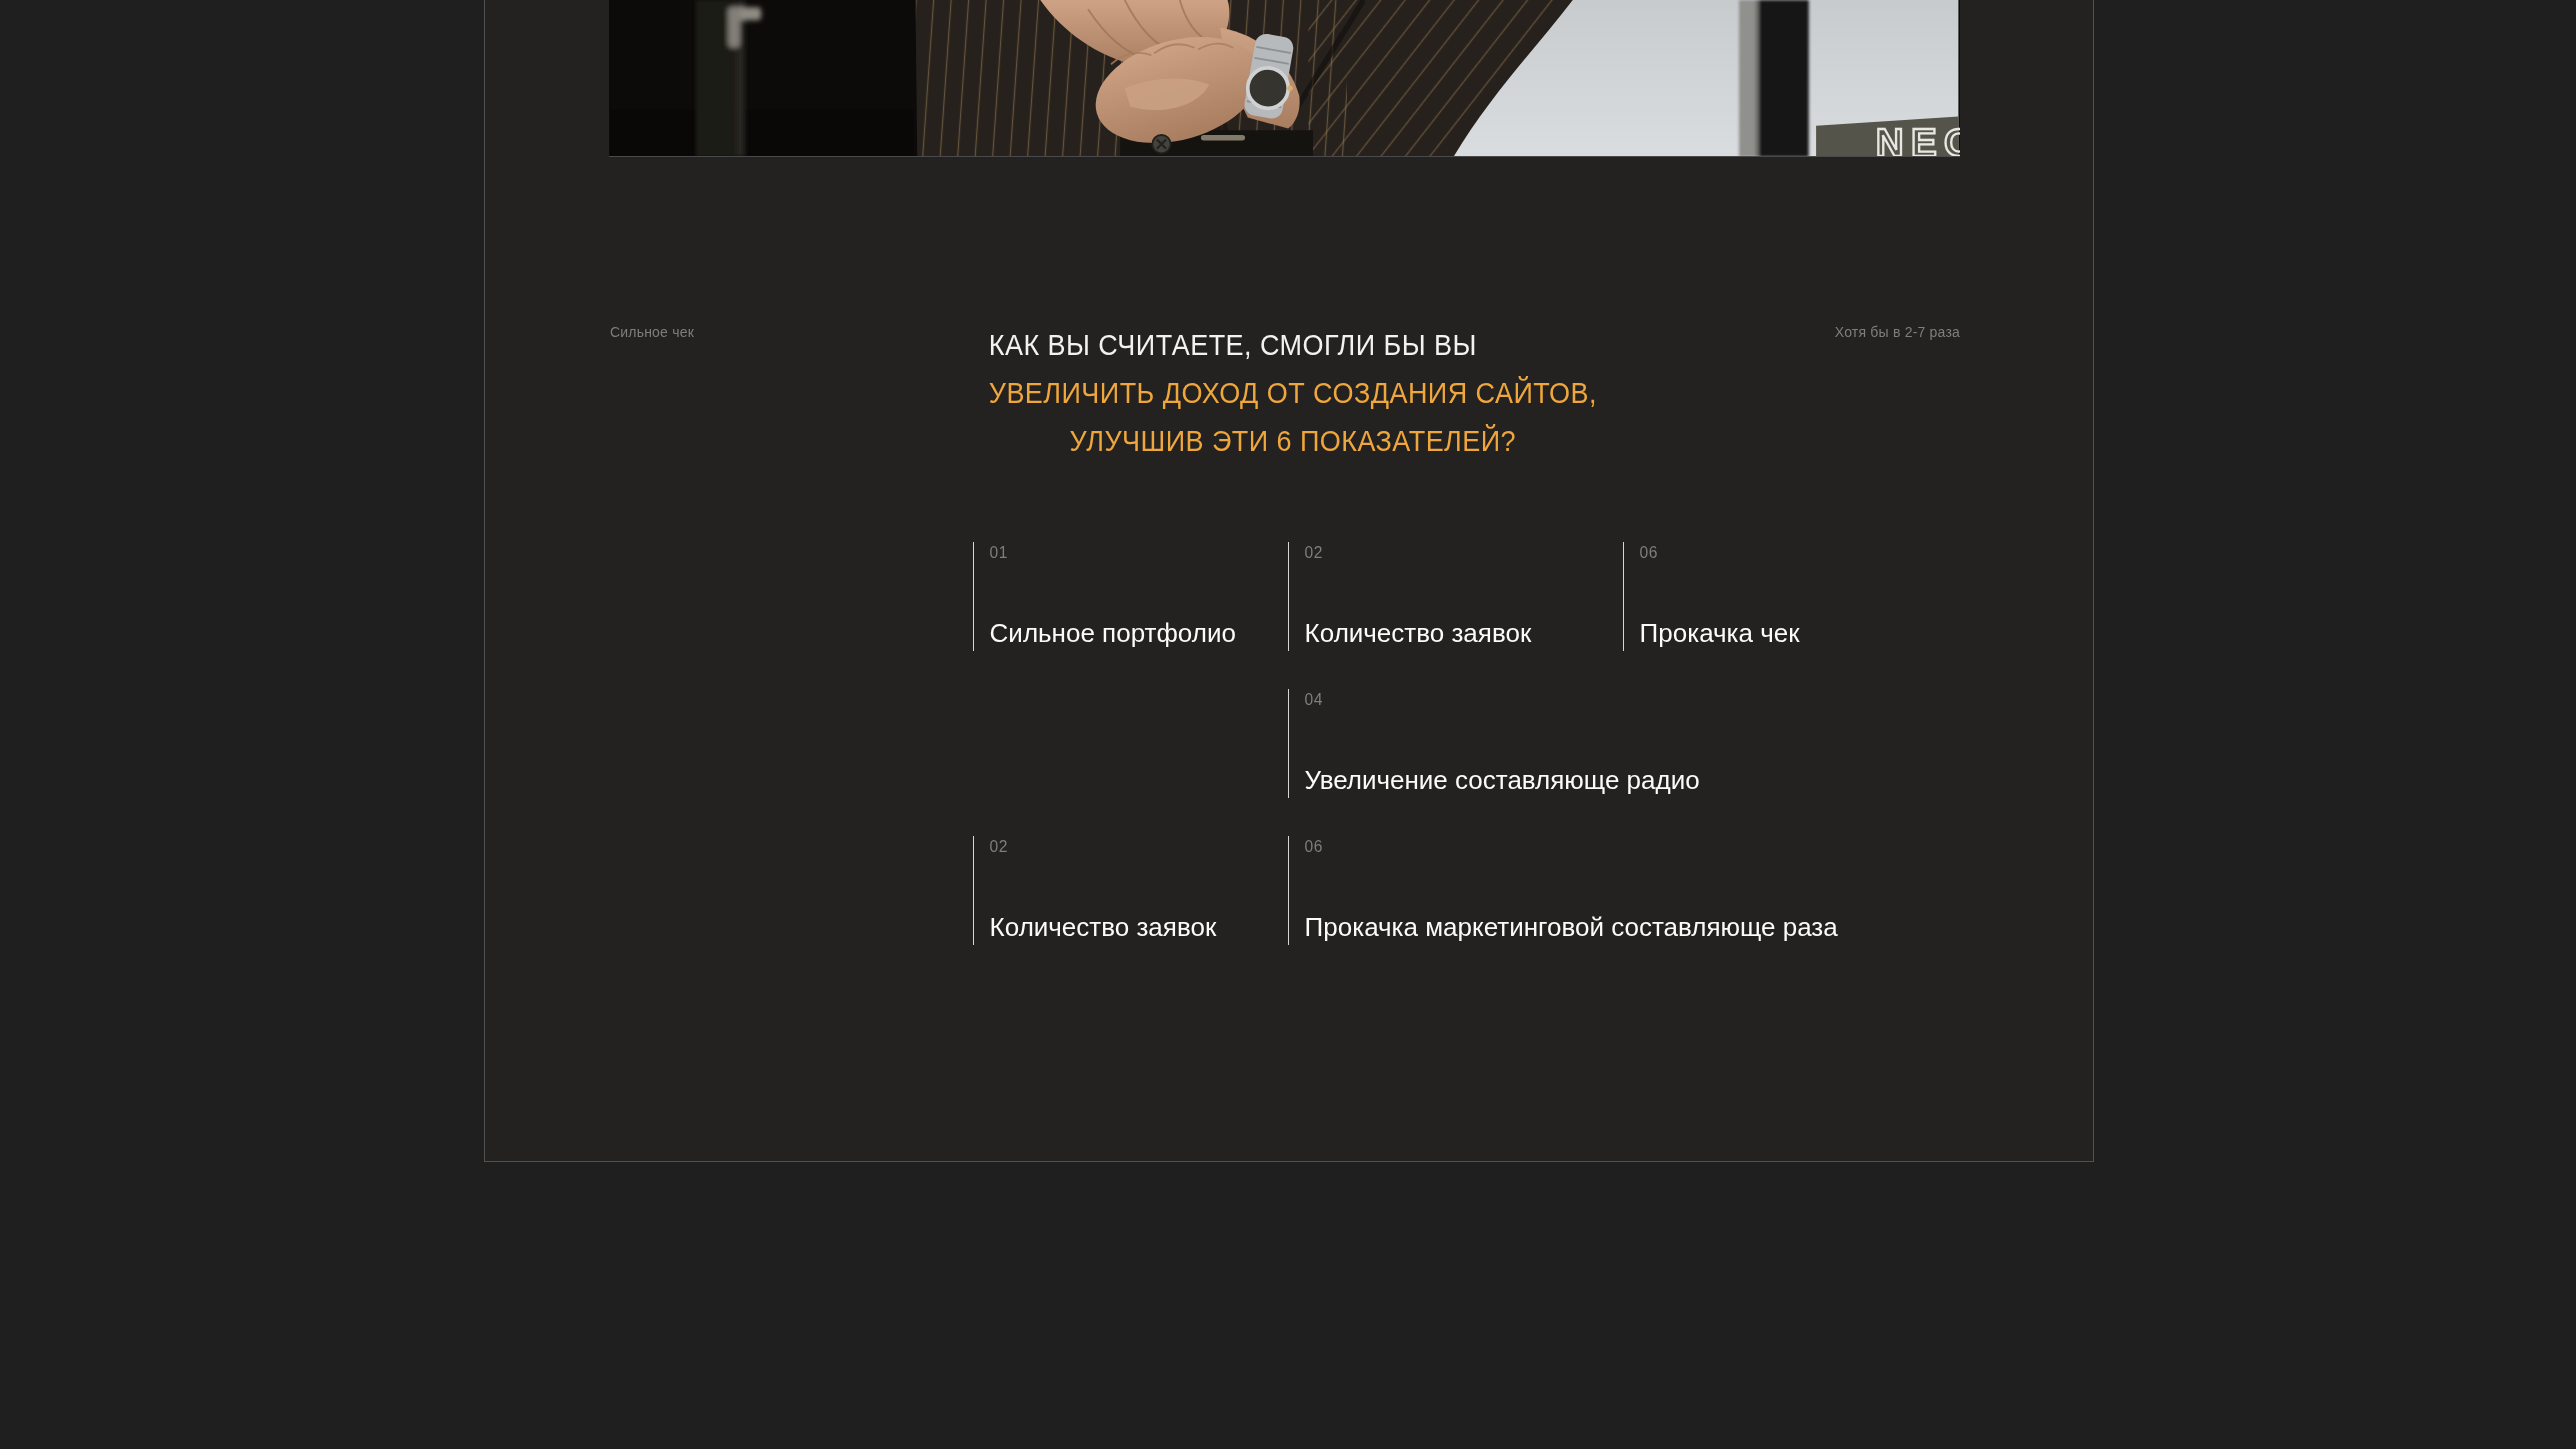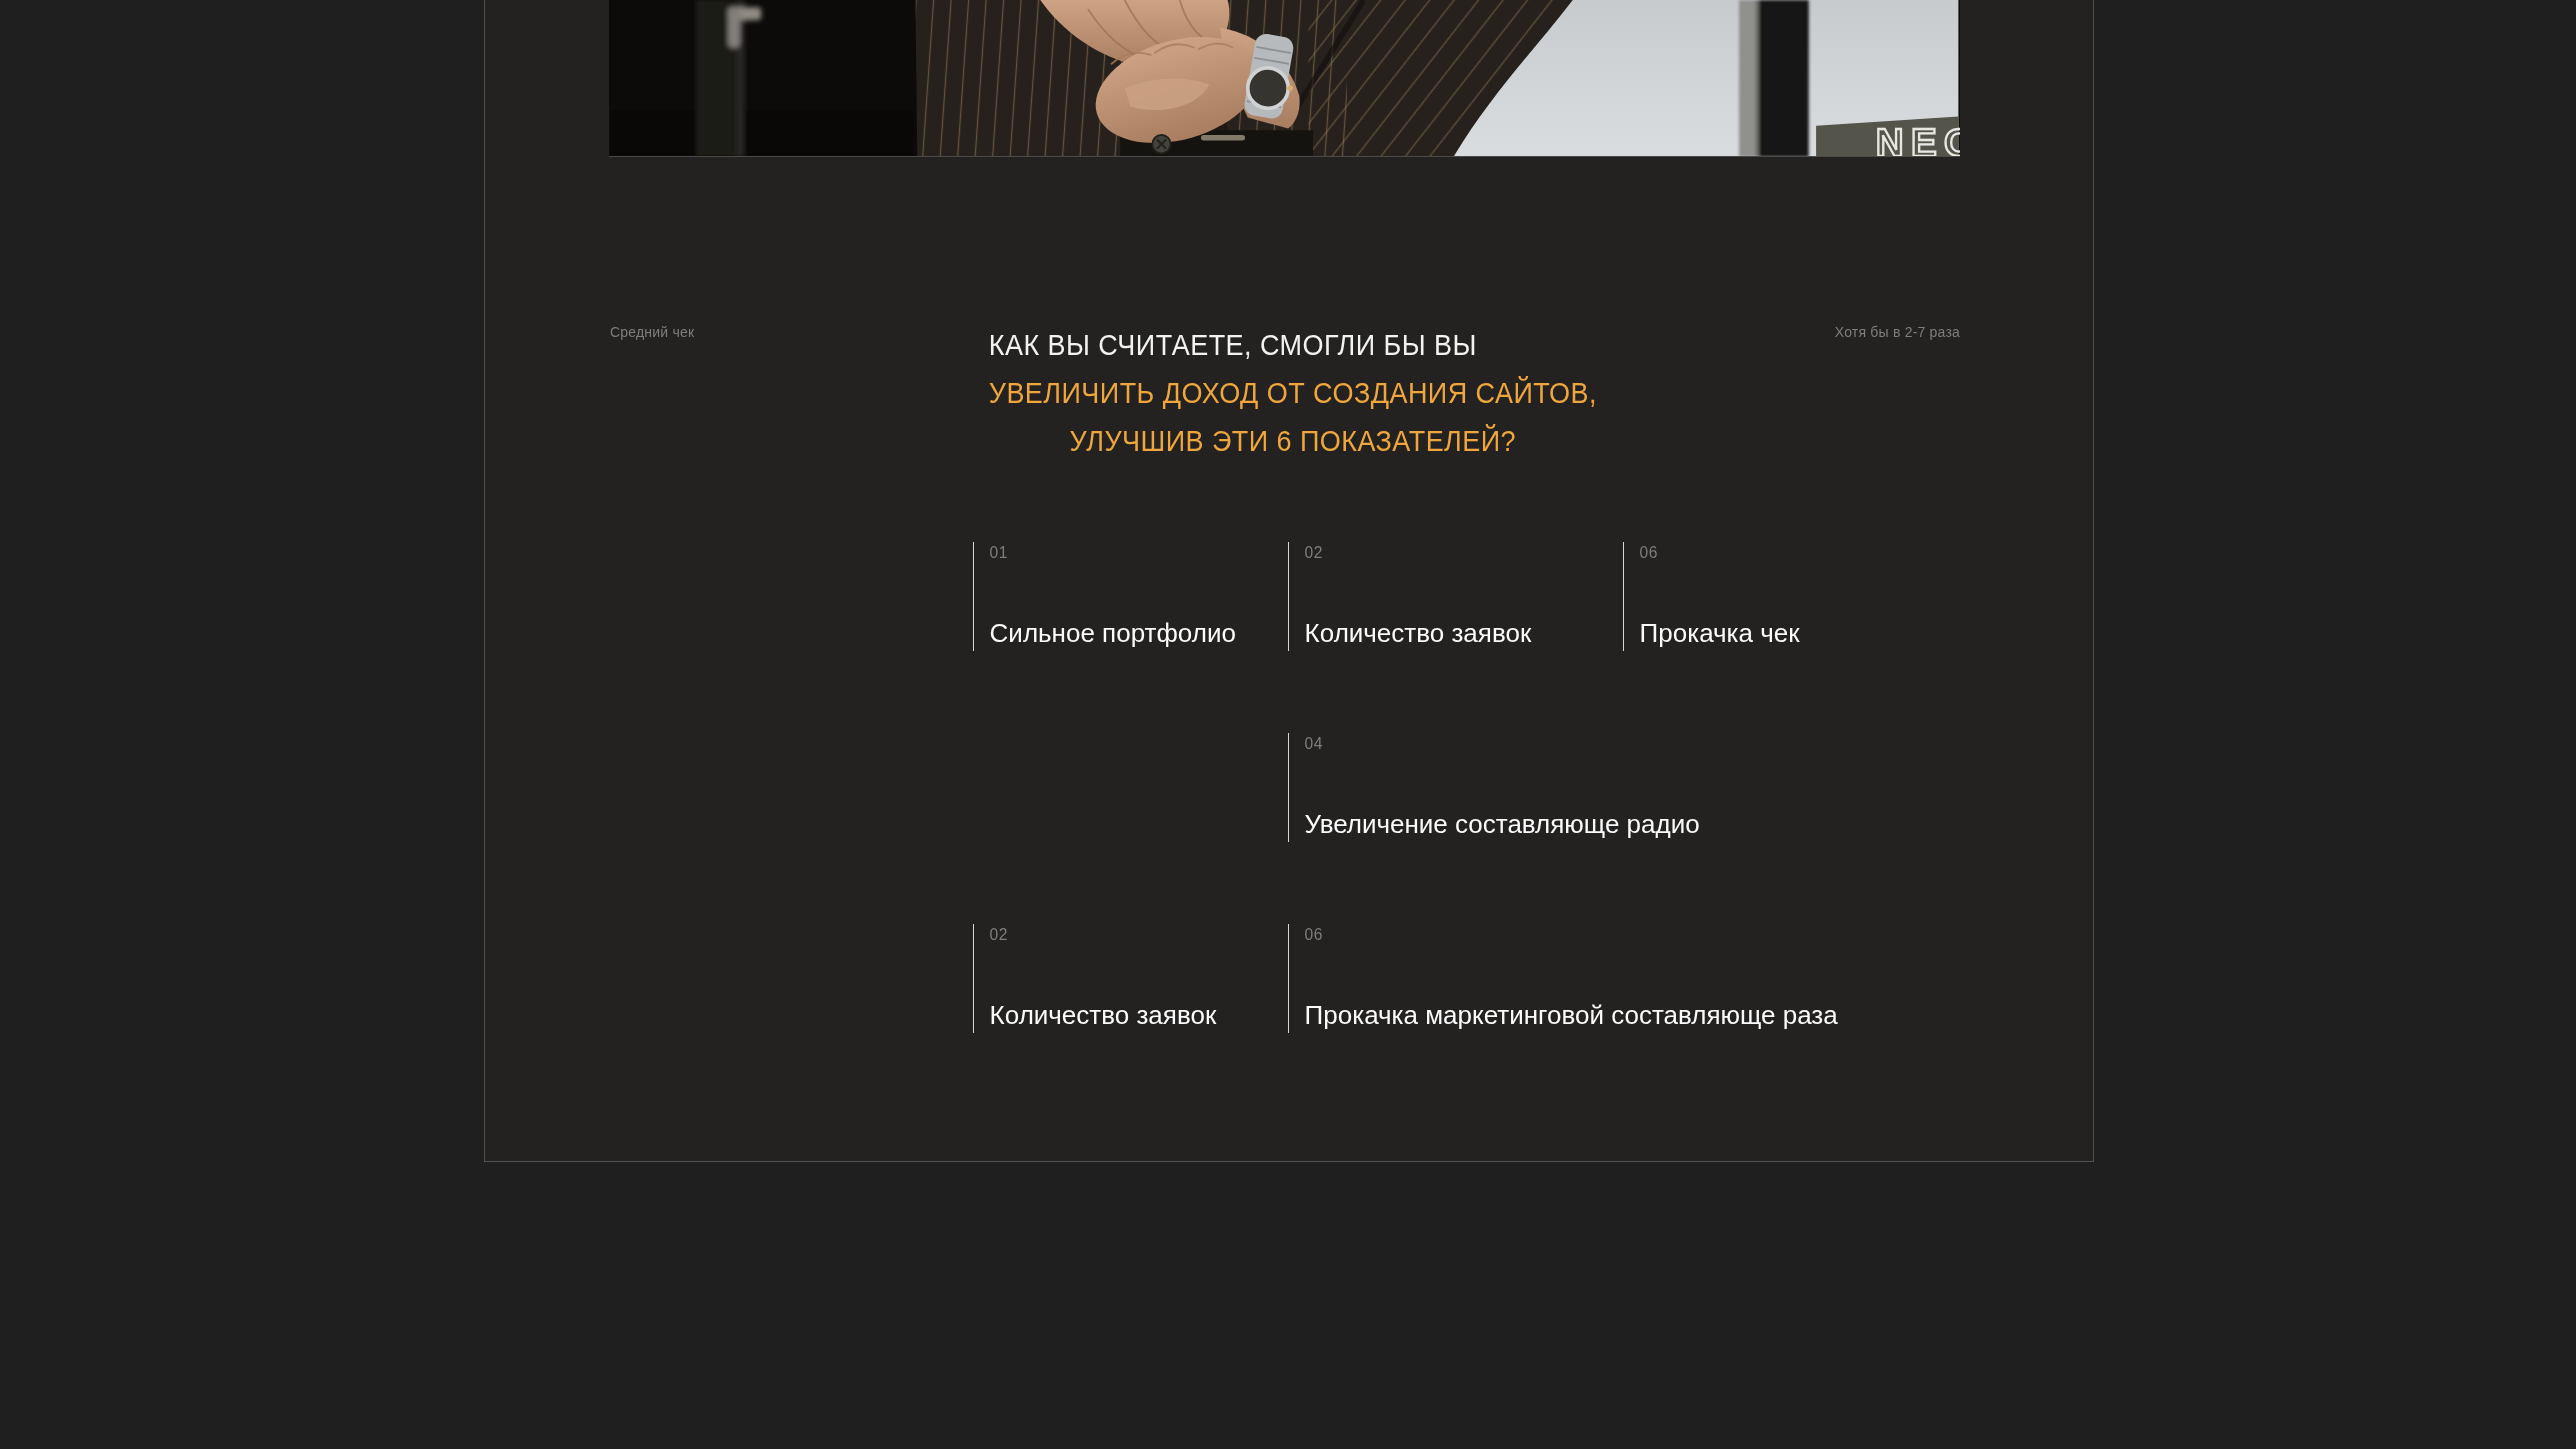--- a/index.html
+++ b/index.html
@@ -32,21 +32,21 @@
   .eyebrow.right{right:133px;text-align:right}
   .heading{position:absolute;left:8px;right:0;top:321px;display:flex;justify-content:center}
   .heading-inner{width:max-content;transform:scaleX(.9);transform-origin:50% 0;text-align:left}
   .heading-inner div{font-size:30px;line-height:48px;font-weight:400;letter-spacing:0.5px;white-space:nowrap}
   .hl1{color:var(--heading_text)}
   .hl2,.hl3{color:var(--accent)}
   .hl3{text-align:center}
   .items{
     position:absolute;left:488px;top:542px;width:987px;
     display:grid;grid-template-columns:315px 335px auto;
-    grid-auto-rows:109px;row-gap:82px;
+    grid-auto-rows:109px;row-gap:38px;
   }
   .item{
     border-left:1.8px solid var(--item_line);padding-left:15.6px;
     display:flex;flex-direction:column;justify-content:space-between;
   }
   .item .num{font-size:15.6px;line-height:1;color:var(--muted_text);letter-spacing:0.4px;padding-top:2.8px}
   .item .label{font-size:26px;line-height:1.15;color:var(--item_text);white-space:nowrap;padding-bottom:1.8px}
   .p11{grid-row:1;grid-column:1}.p12{grid-row:1;grid-column:2}.p13{grid-row:1;grid-column:3}
   .p22{grid-row:2;grid-column:2}
   .p31{grid-row:3;grid-column:1}.p32{grid-row:3;grid-column:2/4}
@@ -148,21 +148,21 @@
       </g>
 
       <g>
         <rect x="643" y="147" width="48" height="6" rx="3" fill="#978e7a" opacity="0.85"></rect>
         <circle cx="600" cy="157" r="10" fill="#45433d" stroke="#21201b" stroke-width="2"></circle>
         <path d="M595,152 l10,10 M605,152 l-10,10" stroke="#23221c" stroke-width="2.5"></path>
       </g>
     </svg>
   </div>
 
-  <div class="eyebrow left">Средний чек</div>
+  <div class="eyebrow left">Сильное чек</div>
   <div class="eyebrow right">Хотя бы в 2-7 раза</div>
 
   <div class="heading">
     <div class="heading-inner">
       <div class="hl1">КАК ВЫ СЧИТАЕТЕ, СМОГЛИ БЫ ВЫ</div>
       <div class="hl2">УВЕЛИЧИТЬ ДОХОД ОТ СОЗДАНИЯ САЙТОВ,</div>
       <div class="hl3">УЛУЧШИВ ЭТИ 6 ПОКАЗАТЕЛЕЙ?</div>
     </div>
   </div>
 

